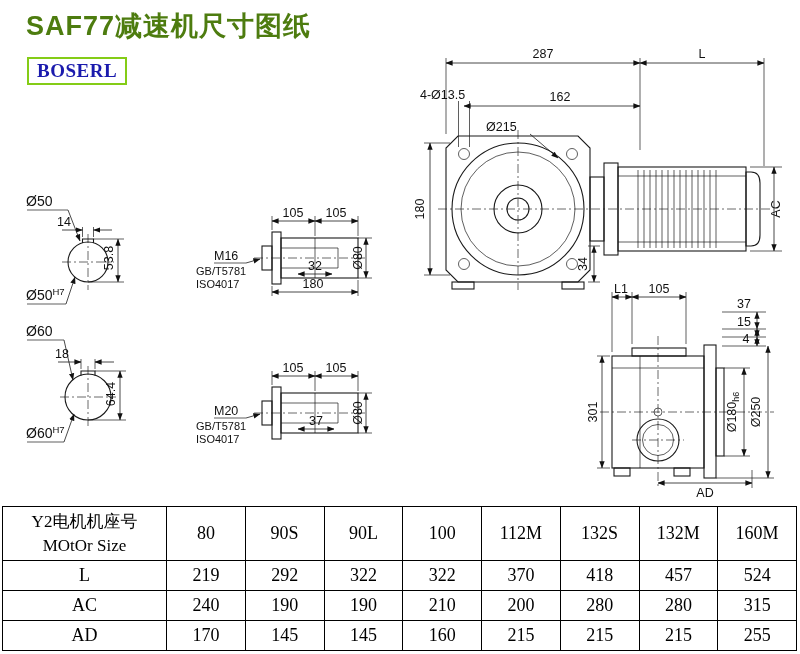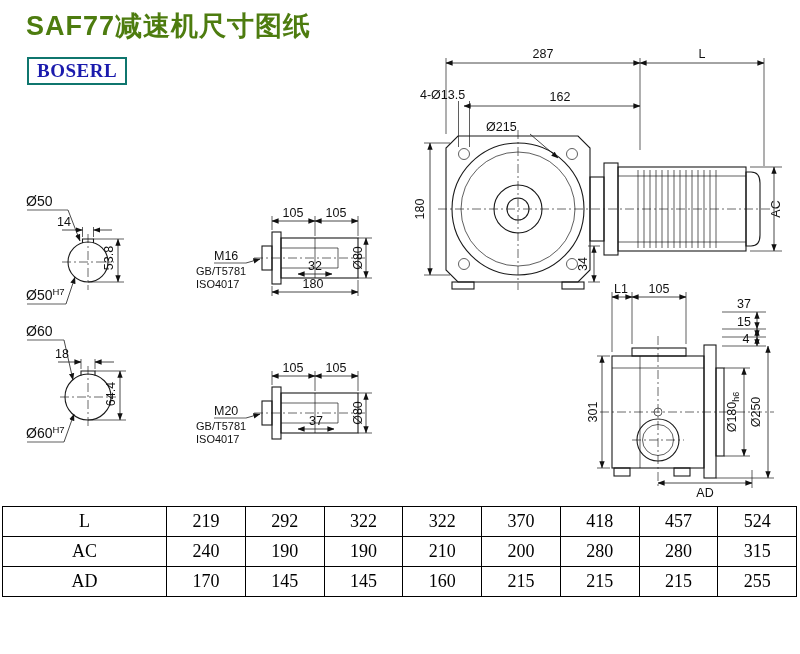--- a/index.html
+++ b/index.html
@@ -1,20 +1,20 @@
 <!DOCTYPE html>
 <html><head>
 <meta charset="utf-8">
 <style>
   *{box-sizing:border-box;margin:0;padding:0}
   html,body{width:800px;height:654px;background:#fff;overflow:hidden;position:relative;
     font-family:"Liberation Serif",serif;color:#000}
   .title{position:absolute;left:26px;top:8px;font-family:"Liberation Sans",sans-serif;
     font-weight:bold;font-size:27px;letter-spacing:1px;color:#4d7c0f;white-space:nowrap}
-  .logo{position:absolute;left:27px;top:57px;border:2px solid #0f766e;color:#1a1aad;
+  .logo{position:absolute;left:27px;top:57px;border:2px solid #84cc16;color:#1a1aad;
     font-family:"Liberation Serif",serif;font-size:19px;font-weight:bold;
     padding:1px 8px;letter-spacing:.5px;background:#fff}
   svg.drawing{position:absolute;left:0;top:0}
   .ln{stroke:#1a1a1a;stroke-width:1.1;fill:none;stroke-linejoin:miter}
   .thin{stroke:#1a1a1a;stroke-width:.7;fill:none}
   .cl{stroke:#1a1a1a;stroke-width:.65;fill:none;stroke-dasharray:9 3 2 3}
   .dm{stroke:#1a1a1a;stroke-width:.8;fill:none}
   text.d{font-family:"Liberation Sans",sans-serif;font-size:12.5px;fill:#111}
   text.lab{font-family:"Liberation Sans",sans-serif;font-size:14px;fill:#111}
   text.sm{font-family:"Liberation Sans",sans-serif;font-size:11px;fill:#111}
@@ -221,20 +221,34 @@
 <div class="title">SAF77减速机尺寸图纸</div>
 <div class="logo">BOSERL</div>
 
 <table class="tbl">
   <colgroup>
       <col style="width:164px">
       <col span="8">
     </colgroup>
   <tbody>
     <tr>
+      <th class="hd">
+        <div class="hd2">Y2电机机座号</div>
+        <div class="hd2">MOtOr Size</div>
+      </th>
+      <th class="hd">80</th>
+      <th class="hd">90S</th>
+      <th class="hd">90L</th>
+      <th class="hd">100</th>
+      <th class="hd">112M</th>
+      <th class="hd">132S</th>
+      <th class="hd">132M</th>
+      <th class="hd">160M</th>
+    </tr>
+    <tr>
       <td>L</td>
       <td>219</td>
       <td>292</td>
       <td>322</td>
       <td>322</td>
       <td>370</td>
       <td>418</td>
       <td>457</td>
       <td>524</td>
     </tr>

